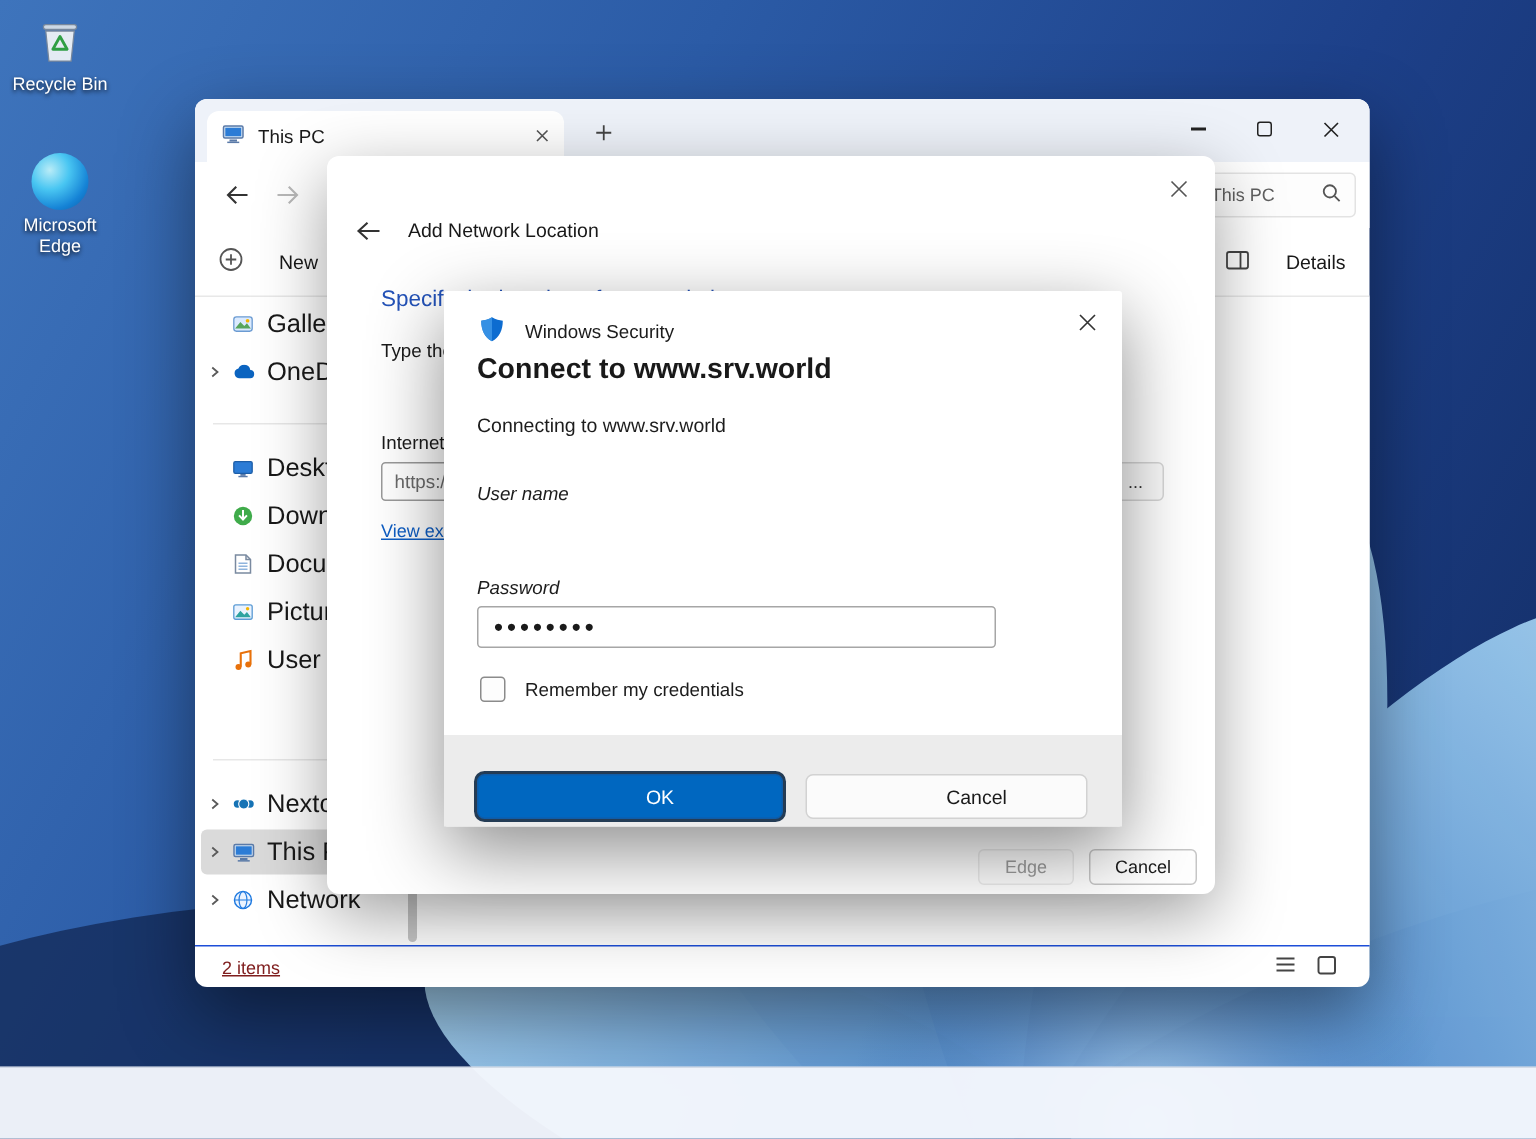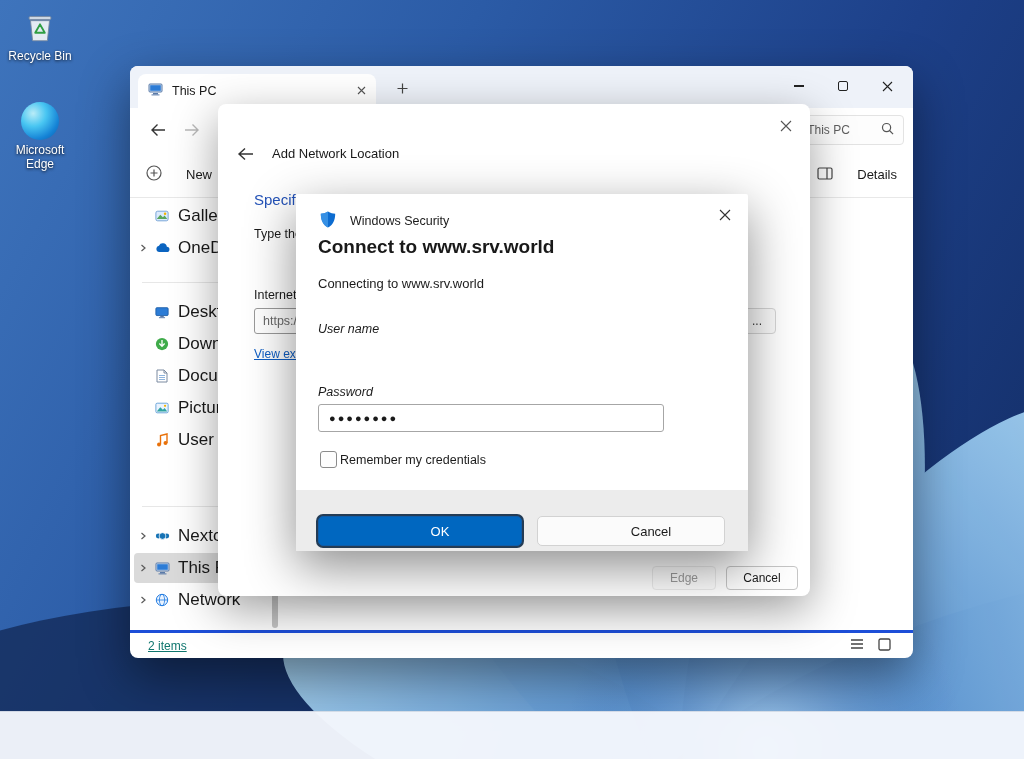--- a/index.html
+++ b/index.html
@@ -33,22 +33,22 @@
     display:flex;align-items:center;padding:0 16px;font-size:13px;color:#191919;}
   .tbtn{display:flex;align-items:center;gap:24px;}
   #body{position:absolute;left:0;top:132px;width:100%;height:432px;display:flex;}
   #sidebar{position:relative;width:150px;height:432px;}
   .srow{position:absolute;left:4px;width:134px;height:30px;display:flex;align-items:center;border-radius:4px;font-size:17px;color:#191919;}
   .srow.sel{background:#dadada;}
   .chev{width:18px;display:flex;justify-content:center;}
   .sicon{width:20px;display:flex;justify-content:center;margin-right:6px;}
   .sep{position:absolute;left:12px;width:126px;height:1px;background:#e7e7e7;}
   #scrollthumb{position:absolute;left:142px;top:358px;width:6px;height:72px;background:#c6c6c6;border-radius:3px;}
-  #statusbar{position:absolute;left:0;top:564px;width:100%;height:28px;border-top:3px solid #1d4ed8;
-    display:flex;align-items:center;padding:0 18px;font-size:12px;color:#0f766e;text-decoration:underline;}
+  #statusbar{position:absolute;left:0;top:564px;width:100%;height:28px;border-top:1px solid #1d4ed8;
+    display:flex;align-items:center;padding:0 18px;font-size:12px;color:#7f1d1d;text-decoration:underline;}
   #statusbar .sp{flex:1;}
   #statusbar .vics{display:flex;gap:14px;margin-right:4px;}
   
   #wizard{left:218px;top:104px;width:592px;height:492px;background:#fff;border-radius:8px;
     box-shadow:0 14px 46px rgba(0,0,0,.38);z-index:3;}
   #wizclose{position:absolute;right:14px;top:12px;width:20px;height:20px;display:flex;align-items:center;justify-content:center;}
   #wizback{position:absolute;left:14px;top:38px;width:26px;height:24px;display:flex;align-items:center;justify-content:center;}
   #wiztitle{position:absolute;left:54px;top:42px;font-size:13px;color:#191919;}
   #wizheading{position:absolute;left:36px;top:87px;font-size:15px;color:#2352b8;}
   #wizdesc{position:absolute;left:36px;top:123px;width:484px;font-size:12.5px;color:#1a1a1a;white-space:nowrap;overflow:hidden;}
@@ -67,21 +67,21 @@
   #secshield{position:absolute;left:24px;top:17px;}
   #secapp{position:absolute;left:54px;top:20px;font-size:12.5px;color:#1b1b1b;}
   #secclose{position:absolute;right:12px;top:10px;width:22px;height:22px;display:flex;align-items:center;justify-content:center;}
   #sectitle{position:absolute;left:22px;top:42px;font-size:19px;font-weight:700;color:#191919;}
   #secsub{position:absolute;left:22px;top:82px;font-size:13px;color:#1c1c1c;}
   .seclabel{position:absolute;left:22px;font-size:12.5px;color:#1c1c1c;font-style:italic;}
   .secinput{position:absolute;left:22px;width:346px;height:28px;border:1px solid #a6a6a6;border-radius:3px;
     padding:0 10px;font-size:13px;color:#1a1a1a;background:#fff;}
   #secpwd{font-size:11px;letter-spacing:2px;}
   #seccb{position:absolute;left:24px;top:257px;width:17px;height:17px;border:1px solid #8b8b8b;border-radius:3px;background:#fdfdfd;}
-  #seccblabel{position:absolute;left:44px;top:259px;font-size:12.5px;color:#1c1c1c;text-align:right;}
+  #seccblabel{position:absolute;left:54px;top:259px;font-size:12.5px;color:#1c1c1c;text-align:right;}
   #secstrip{position:absolute;left:0;top:296px;width:452px;height:61px;background:#ececec;}
   .secbtn{position:absolute;top:322px;height:30px;border-radius:5px;font-size:13px;display:flex;align-items:center;justify-content:center;padding-left:40px;}
   #secok{left:22px;width:204px;background:#0067c0;color:#fff;border:1px solid #0f5ca8;box-shadow:0 0 0 2px #243c55;}
   #seccancel{left:241px;width:188px;background:#fbfbfb;color:#1a1a1a;border:1px solid #d2d2d2;}
   
   #taskbar{left:0;top:711px;width:1024px;height:48px;background:rgba(243,246,252,.97);
     border-top:1px solid rgba(160,175,195,.35);z-index:6;}
 </style>
 </head>
 <body>

